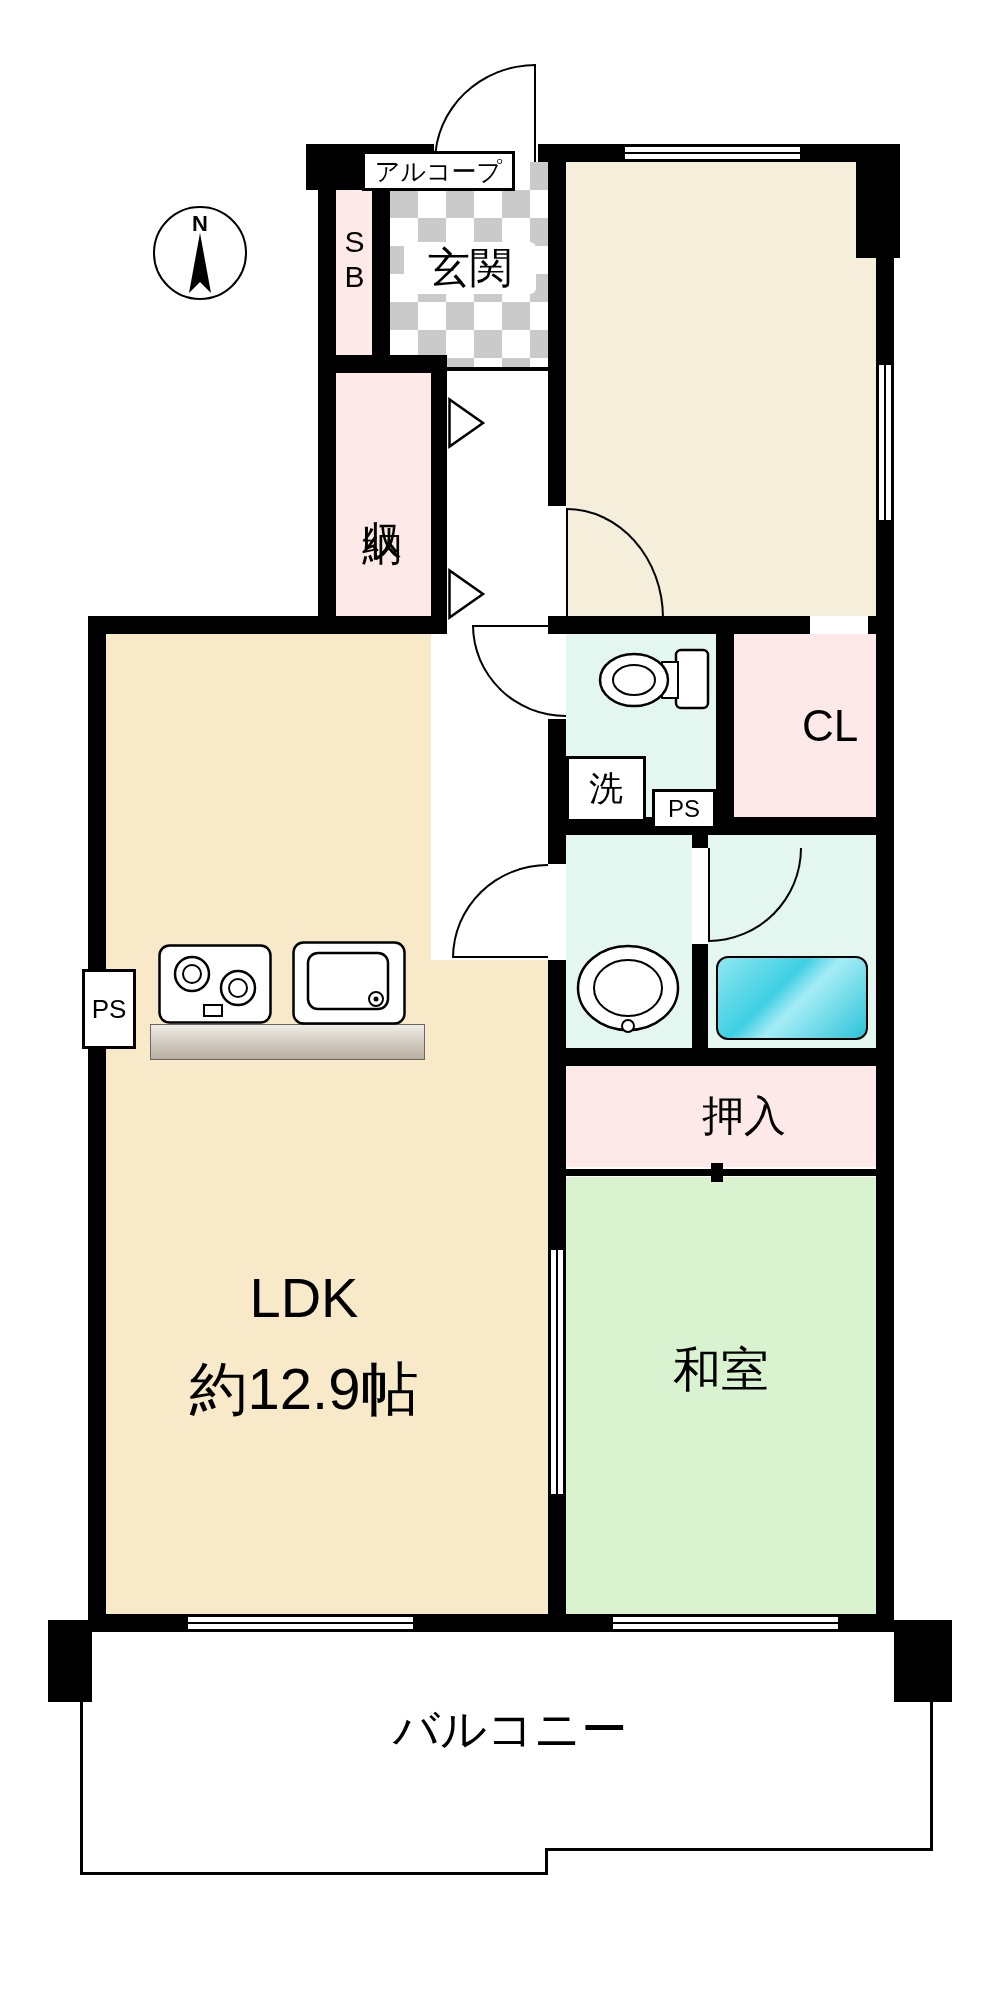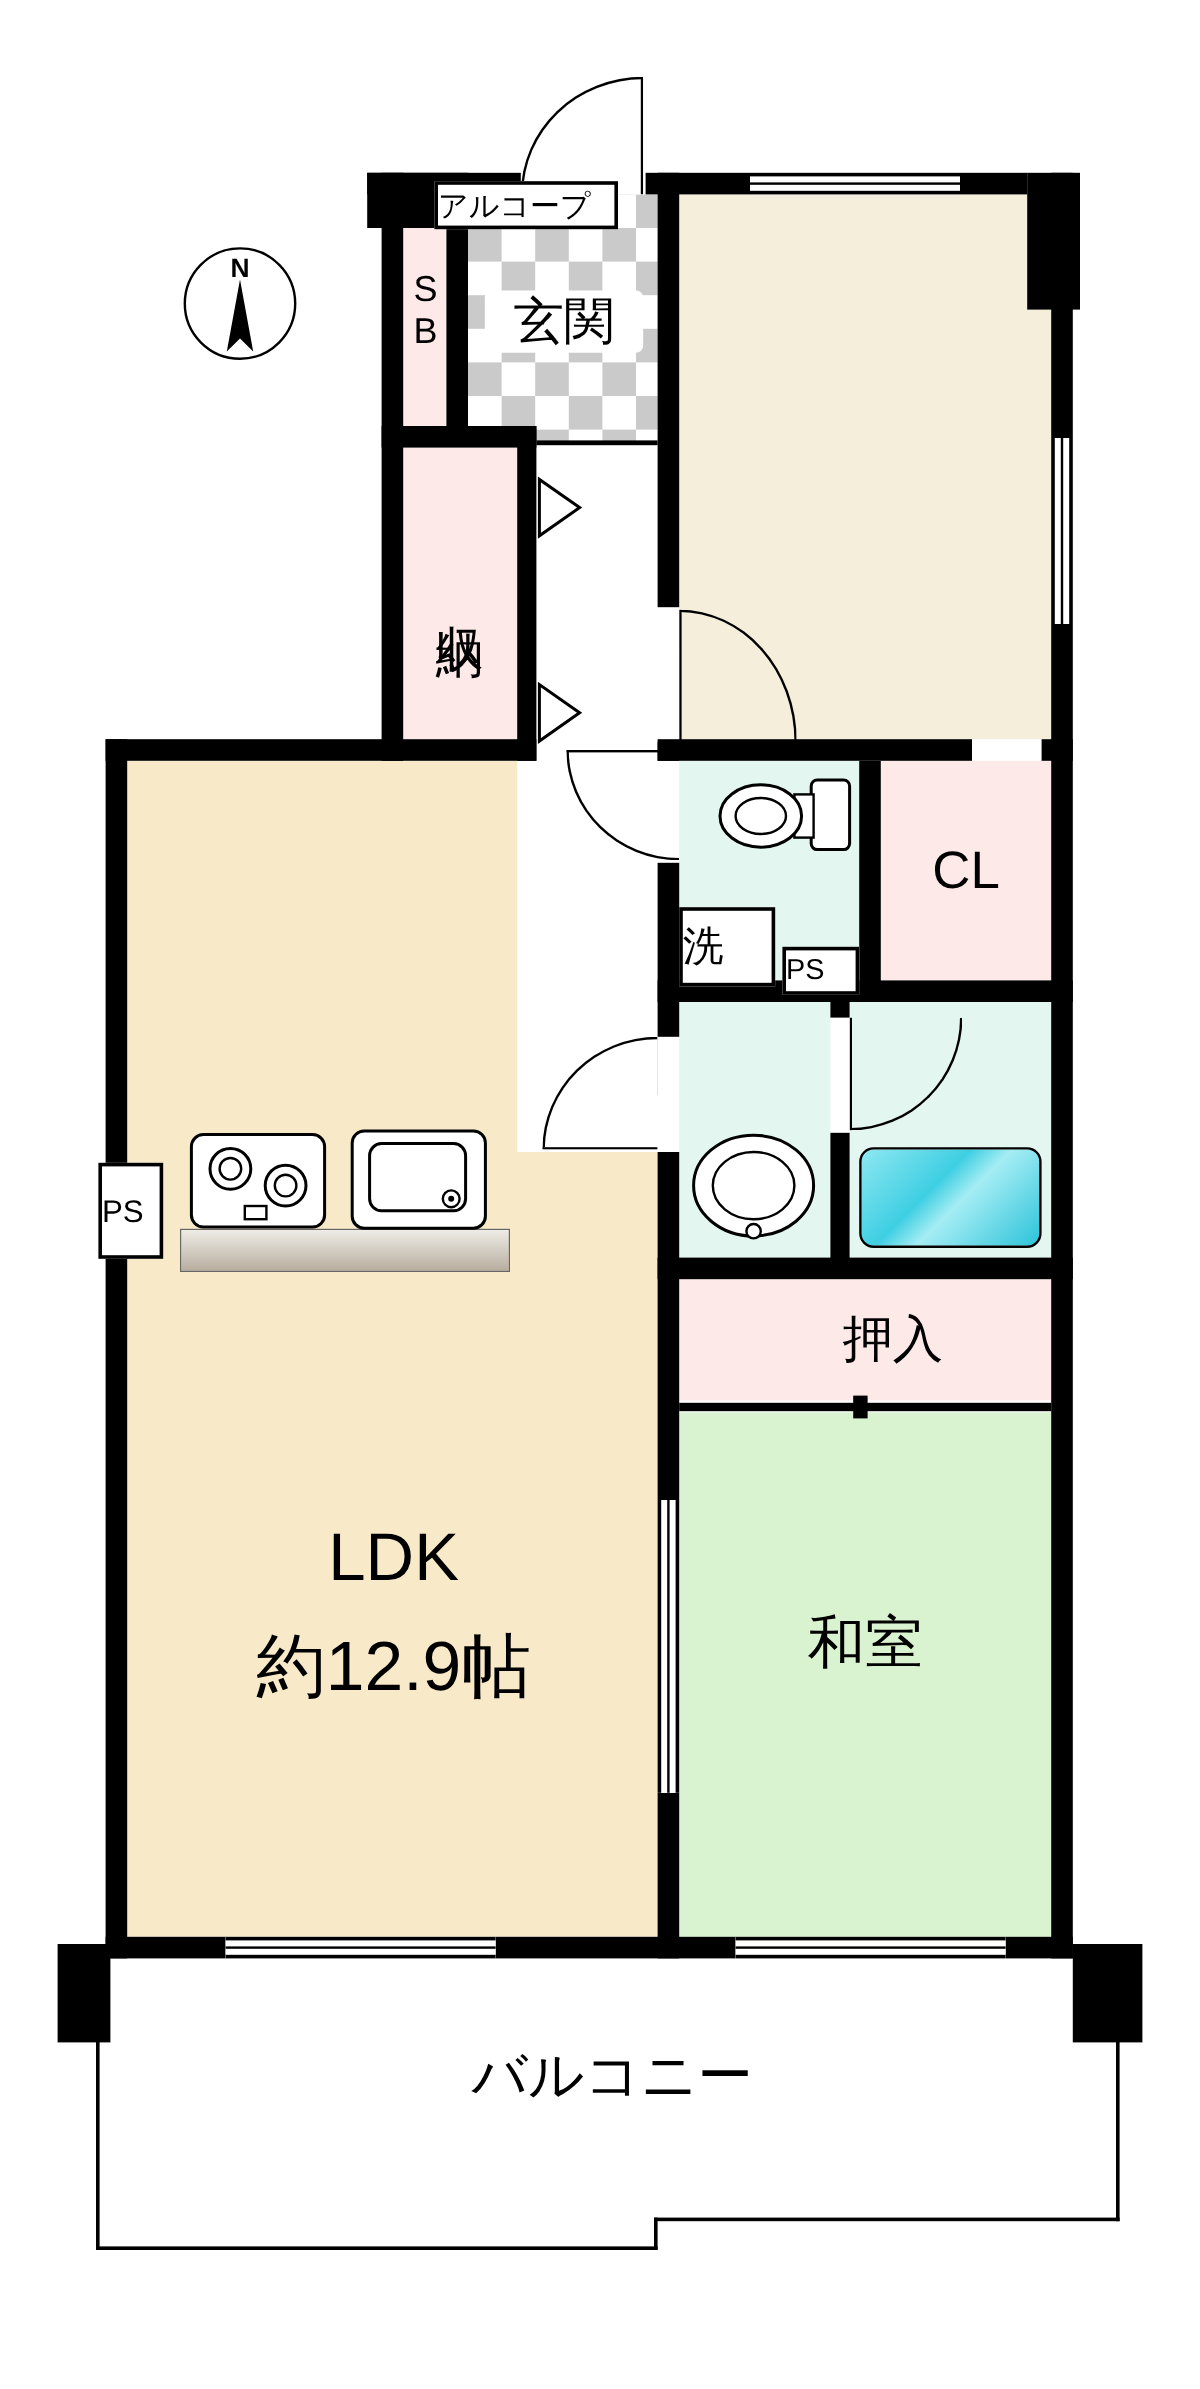--- a/index.html
+++ b/index.html
@@ -8,21 +8,21 @@
   .room{position:absolute;}
   .wall{position:absolute;background:var(--wall,#000);}
   .winH{position:absolute;background:#fff;border-top:3px solid #000;border-bottom:3px solid #000;box-sizing:border-box;}
   .winH::after{content:"";position:absolute;left:0;right:0;top:50%;transform:translateY(-50%);height:2px;background:#000;}
   .winV{position:absolute;background:#fff;border-left:3px solid #000;border-right:3px solid #000;box-sizing:border-box;}
   .winV::after{content:"";position:absolute;top:0;bottom:0;left:50%;transform:translateX(-50%);width:2px;background:#000;}
   .arc{position:absolute;box-sizing:border-box;border-color:#000;border-style:solid;background:transparent;}
   .bline{position:absolute;background:#000;}
   .lbl{position:absolute;display:flex;align-items:center;justify-content:center;white-space:nowrap;}
   .vtext{writing-mode:vertical-rl;text-orientation:upright;}
-  .box{position:absolute;background:#fff;border:3px solid #000;box-sizing:border-box;display:flex;align-items:center;}
+  .box{position:absolute;background:#fff;border:3px solid #000;box-sizing:border-box;display:flex;align-items:center;justify-content:center;}
   .center-col{position:absolute;text-align:center;}
   .checker{background:
      conic-gradient(var(--tile,#ccc) 90deg,#fff 90deg 180deg,var(--tile,#ccc) 180deg 270deg,#fff 270deg);
      background-size:56px 56px;}
   svg{position:absolute;overflow:visible;}
   .tub{position:absolute;border:2.5px solid #000;border-radius:12px;box-sizing:border-box;
      background:linear-gradient(135deg,#8fe7f1 0%,var(--tub,#3ecfe3) 40%,#a5edf4 55%,#2cc3da 100%);}
   .counter{position:absolute;background:linear-gradient(#efece6,var(--counter,#b7ae9f));border:1px solid #666;box-sizing:border-box;}
 </style>
 </head>
@@ -147,21 +147,21 @@
     <span>SB</span>
   </div>
 
   <div class="lbl vtext" style="left:361px;top:415px;width:44px;height:160px;font-size:40px;letter-spacing:6px;">
     <span>収納</span>
   </div>
 
   <div class="center-col" style="left:566px;top:288px;width:310px;line-height:1.35;">
   </div>
 
-  <div class="lbl" style="left:734px;top:700px;width:142px;height:52px;font-size:44px;">
+  <div class="lbl" style="left:734px;top:700px;width:142px;height:52px;font-size:44px;padding-left:25px;">
     <span>CL</span>
   </div>
 
   <div class="box" style="left:566px;top:756px;width:80px;height:66px;font-size:34px;z-index:4;">
     <span>洗</span>
   </div>
 
   <div class="box" style="left:652px;top:789px;width:64px;height:40px;font-size:24px;z-index:4;">
     <span>PS</span>
   </div>
@@ -171,21 +171,21 @@
   </div>
 
   <div class="lbl" style="left:566px;top:1090px;width:356px;height:52px;font-size:42px;">
     <span>押入</span>
   </div>
 
   <div class="center-col" style="left:566px;top:1336px;width:310px;line-height:1.4;">
     <div style="font-size:48px;font-family:Liberation Serif, serif;">和室</div>
   </div>
 
-  <div class="center-col" style="left:108px;top:1262px;width:440px;line-height:1.3;">
+  <div class="center-col" style="left:84px;top:1262px;width:440px;line-height:1.3;">
     <div style="font-size:56px;">LDK</div>
     <div style="font-size:58px;margin-top:16px;">約12.9帖</div>
   </div>
 
   <div class="lbl" style="left:90px;top:1702px;width:840px;height:56px;font-size:46px;">
     <span>バルコニー</span>
   </div>
 
   <div class="bline" style="left:80px;top:1632px;width:3px;height:243px;"></div>
   <div class="bline" style="left:80px;top:1872px;width:468px;height:3px;"></div>

